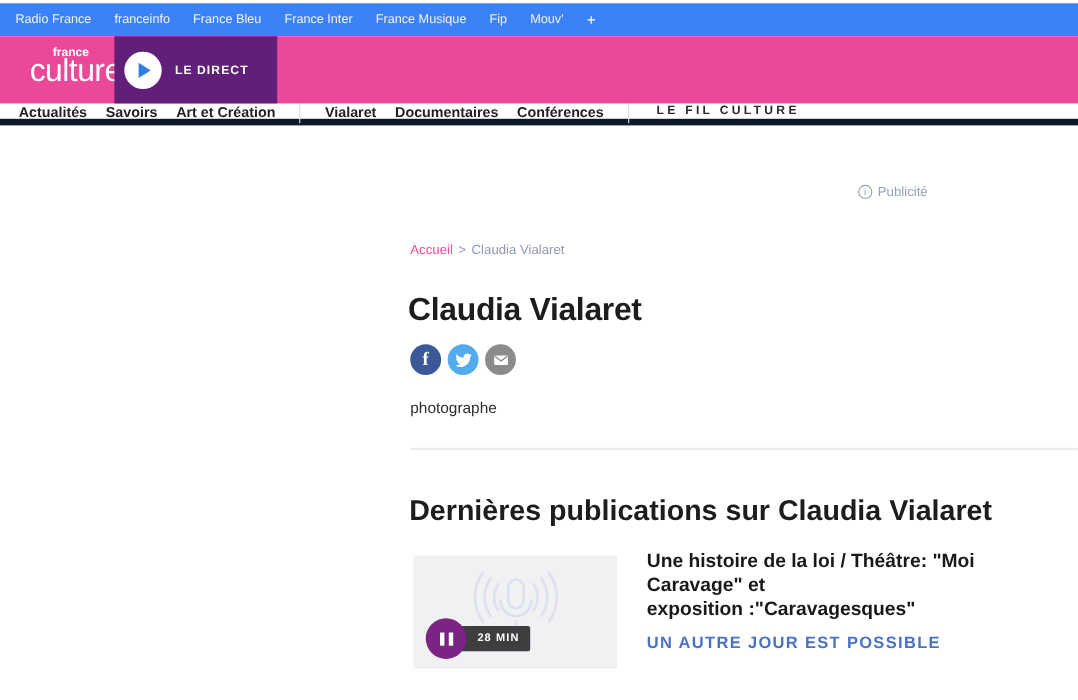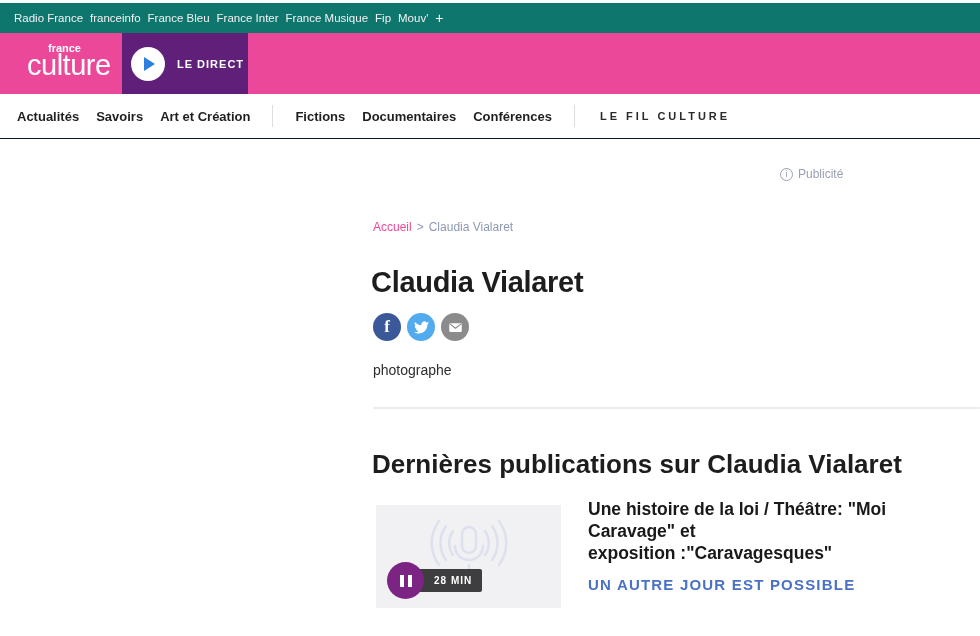--- a/index.html
+++ b/index.html
@@ -2,63 +2,63 @@
 <html><head>
 <meta charset="utf-8">
 <style>
   * { margin:0; padding:0; box-sizing:border-box; }
   html,body { width:980px; height:636px; background:#ffffff; overflow:hidden; }
   body { font-family:"Liberation Sans", sans-serif; position:relative; }
 
   
   .topstrip { height:3px; background:#ffffff; }
   .topbar {
-    height:30px; background:#0f766e; display:flex; align-items:center;
-    padding:0 14px; gap:7px;text-align:center;
+    height:30px; background:#3b82f6; display:flex; align-items:center;
+    padding:0 14px; gap:21px;text-align:center;
   }
   .topbar a {
     color:#f2f2f2; font-size:11.5px; text-decoration:none; white-space:nowrap;
   }
   .topbar .plus { font-size:14px; color:#ffffff; }
 
   
   .header { height:61px; background:#ec4899; position:relative; }
   .brand {
     position:absolute; left:14px; top:9px; color:#ffffff; width:68px;
     cursor:pointer;
   }
   .brand .top {
     display:block; text-align:right; font-size:11px; font-weight:bold;
     letter-spacing:0; margin-bottom:-5px; padding-right:1px;
   }
   .brand .bottom {
     display:block; font-size:29px; font-weight:normal; letter-spacing:-0.5px;margin-left:13px;
   }
   .live {
-    position:absolute; left:122px; top:0; width:126px; height:61px;
+    position:absolute; left:104px; top:0; width:148px; height:61px;
     background:#601f78; display:flex; align-items:center; cursor:pointer;
   }
   .play-circle {
     width:34px; height:34px; border-radius:50%; background:#ffffff;
     margin-left:9px; display:flex; align-items:center; justify-content:center;
     flex:none;
   }
   .play-triangle {
     width:0; height:0; border-top:7px solid transparent;
     border-bottom:7px solid transparent; border-left:11px solid #2f7fe0;
     margin-left:3px;
   }
   .live-label {
     color:#ffffff; font-size:11px; font-weight:bold; letter-spacing:1px;
     margin-left:12px;
   }
 
   
   .nav {
-    height:45px; background:#ffffff; border-bottom:1px solid #0f172a;
+    height:20px; background:#ffffff; border-bottom:6px solid #0f172a;
     display:flex; align-items:center; padding:0 17px; gap:17px;
   }
   .nav a {
     color:#1f1f1f; font-size:13px; font-weight:bold; text-decoration:none;
     white-space:nowrap;
   }
   .nav .divider { width:1px; height:22px; background:#dddddd; margin:0 5px; }
   .nav .fil {
     font-size:11px; letter-spacing:3px; color:#2a2a2a; margin-left:3px;
   }
@@ -166,21 +166,21 @@
     </div>
     <span class="live-label">LE DIRECT</span>
   </div>
 </div>
 
 <div class="nav">
   <a href="#">Actualités</a>
   <a href="#">Savoirs</a>
   <a href="#">Art et Création</a>
   <div class="divider"></div>
-  <a href="#">Fictions</a>
+  <a href="#">Vialaret</a>
   <a href="#">Documentaires</a>
   <a href="#">Conférences</a>
   <div class="divider"></div>
   <a href="#" class="fil">LE FIL CULTURE</a>
 </div>
 
 <div class="ad">
   <i class="info-icon"></i>
   <span>Publicité</span>
 </div>

